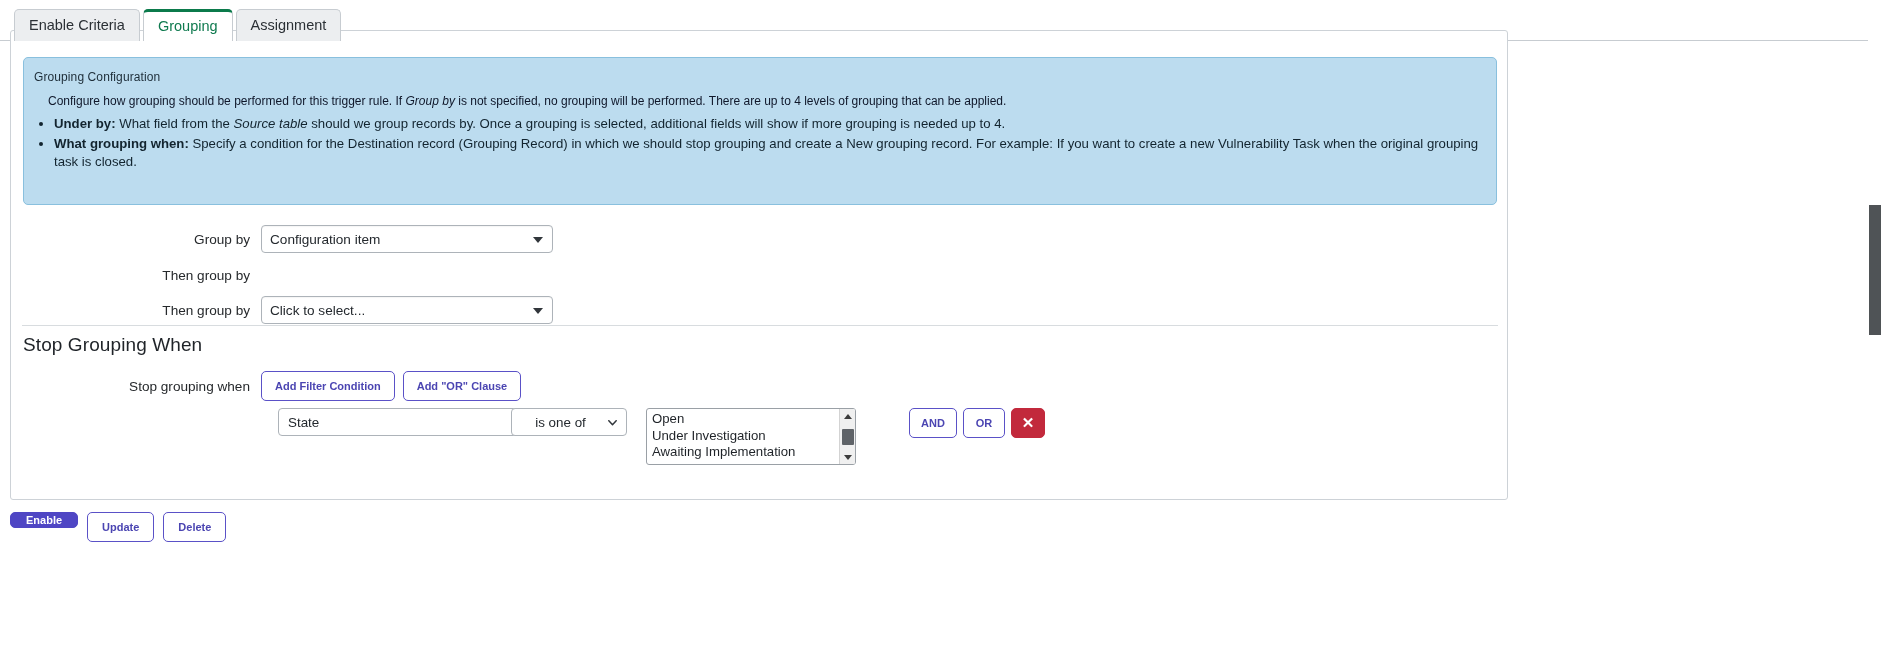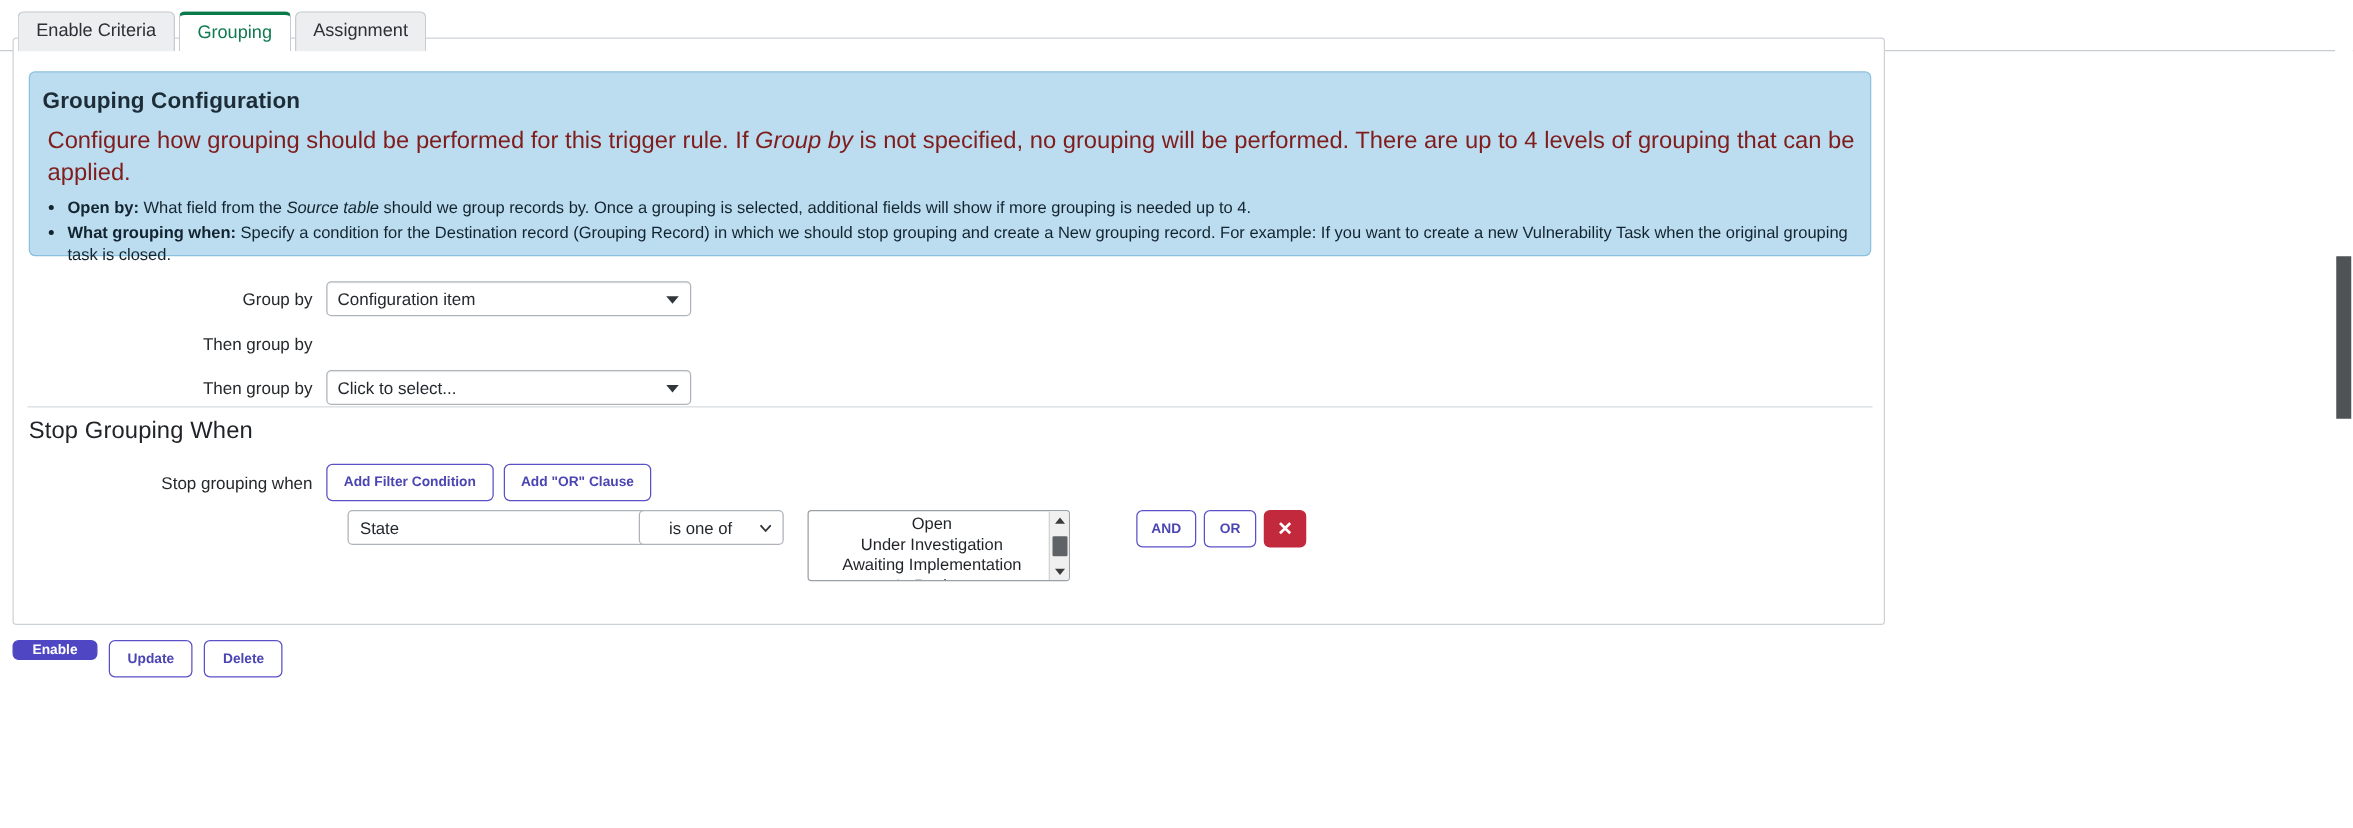--- a/index.html
+++ b/index.html
@@ -64,30 +64,30 @@
   
   .alert {
     position: absolute; left: 12px; top: 26px;
     width: 1474px; height: 148px;
     background: #bcdcef;
     border: 1px solid #89c0de;
     border-radius: 5px;
     padding: 12px 10px 10px 10px;
   }
   .alert-title {
-    font-size: 18px;
-    font-weight: 700;
+    font-size: 12px;
+    font-weight: 400;
     color: #1d2d38;
     margin: 0 0 9px 0;
     letter-spacing: .1px;
   }
   .alert-lead {
-    font-size: 19px;
-    color: #7f1d1d;
-    margin: 0 0 6px 4px;
+    font-size: 12px;
+    color: #0f172a;
+    margin: 0 0 6px 14px;
     line-height: 1.35;
   }
   .alert ul { margin: 0; padding-left: 20px; }
   .alert li {
     font-size: 13.2px;
     color: #12242f;
     line-height: 1.4;
     margin-bottom: 1px;
   }
   .alert li::marker { font-size: 13px; }
@@ -194,21 +194,20 @@
     position: absolute; right: 8px; top: 50%; margin-top: -5px;
     width: 11px; height: 11px;
   }
   .listbox {
     position: absolute;
     width: 210px; height: 57px;
     border: 1px solid #9aa0a6;
     border-radius: 3px;
     background: #fff;
     overflow: hidden;
-    text-align: center;
   }
   .listbox .opts {
     position: absolute; left: 0; top: 0; right: 16px; bottom: 0;
     padding: 2px 0 0 5px;
     font-size: 13.2px; color: #1f2328;
     line-height: 16.6px;
   }
   .listbox .opt { white-space: nowrap; overflow: hidden; }
   .lb-scroll {
     position: absolute; right: 0; top: 0; bottom: 0; width: 16px;
@@ -253,21 +252,21 @@
     <div class="tab active">Grouping</div>
     <div class="tab">Assignment</div>
   </div>
 
   <div class="card">
 
     <div class="alert">
       <div class="alert-title">Grouping Configuration</div>
       <p class="alert-lead"><span>Configure how grouping should be performed for this trigger rule. If </span><span class="i">Group by</span><span> is not specified, no grouping will be performed. There are up to 4 levels of grouping that can be applied.</span></p>
       <ul>
-        <li><span class="b">Open by:</span><span> What field from the </span><span class="i">Source table</span><span> should we group records by. Once a grouping is selected, additional fields will show if more grouping is needed up to 4.</span></li>
+        <li><span class="b">Under by:</span><span> What field from the </span><span class="i">Source table</span><span> should we group records by. Once a grouping is selected, additional fields will show if more grouping is needed up to 4.</span></li>
         <li><span class="b">What grouping when:</span><span> Specify a condition for the Destination record (Grouping Record) in which we should stop grouping and create a New grouping record. For example: If you want to create a new Vulnerability Task when the original grouping task is closed.</span></li>
       </ul>
     </div>
 
     <div class="formrow" style="top:193px;">
       <div class="flabel">Group by</div>
       <div class="fselect">
         <span>Configuration item</span>
         <span class="caret"></span>
       </div>

